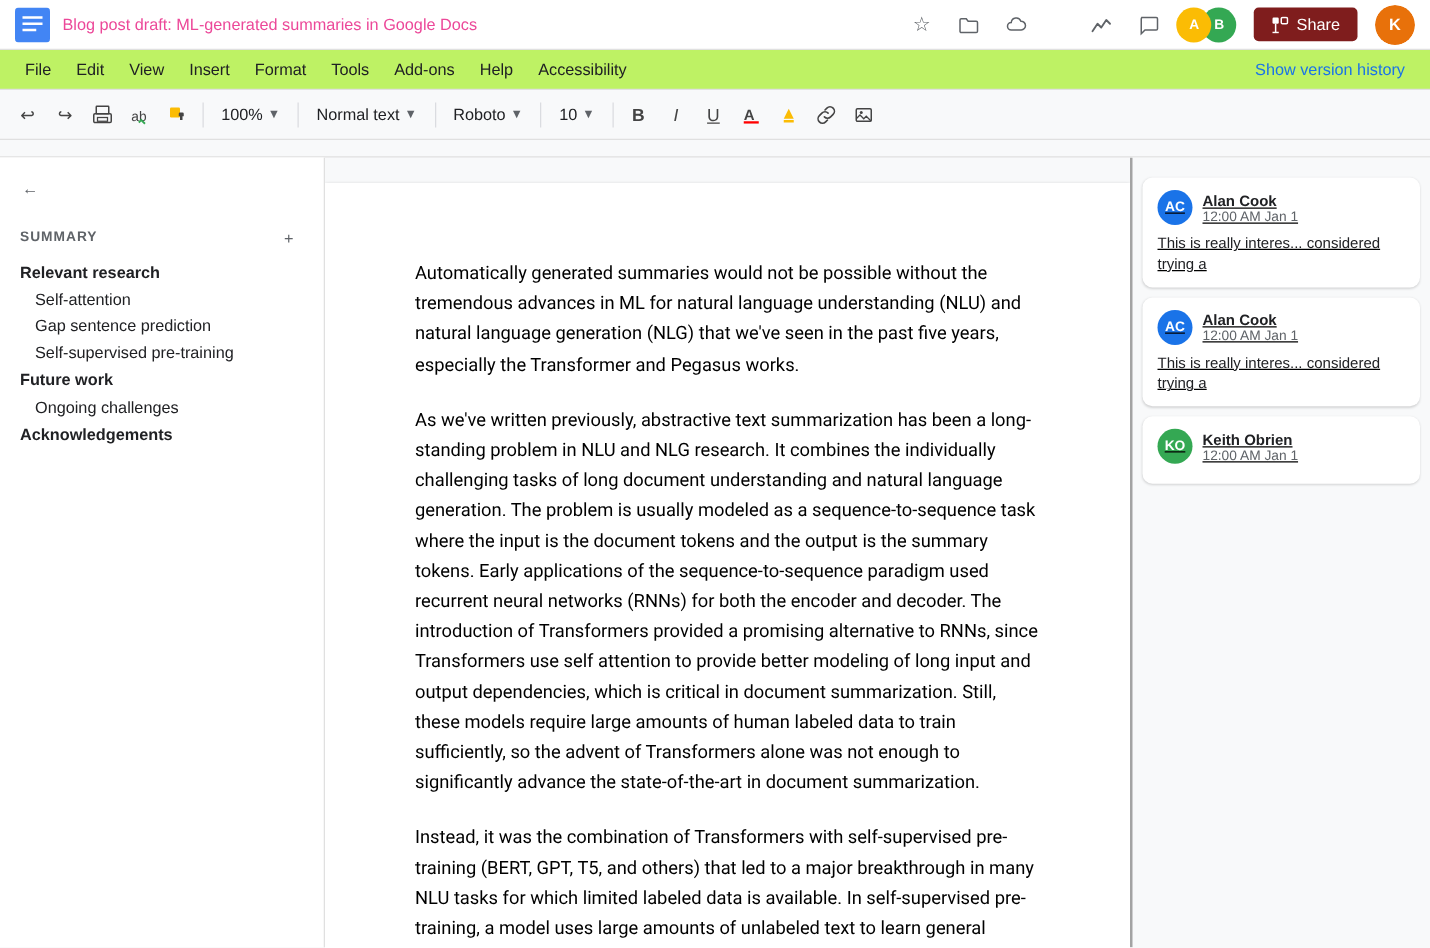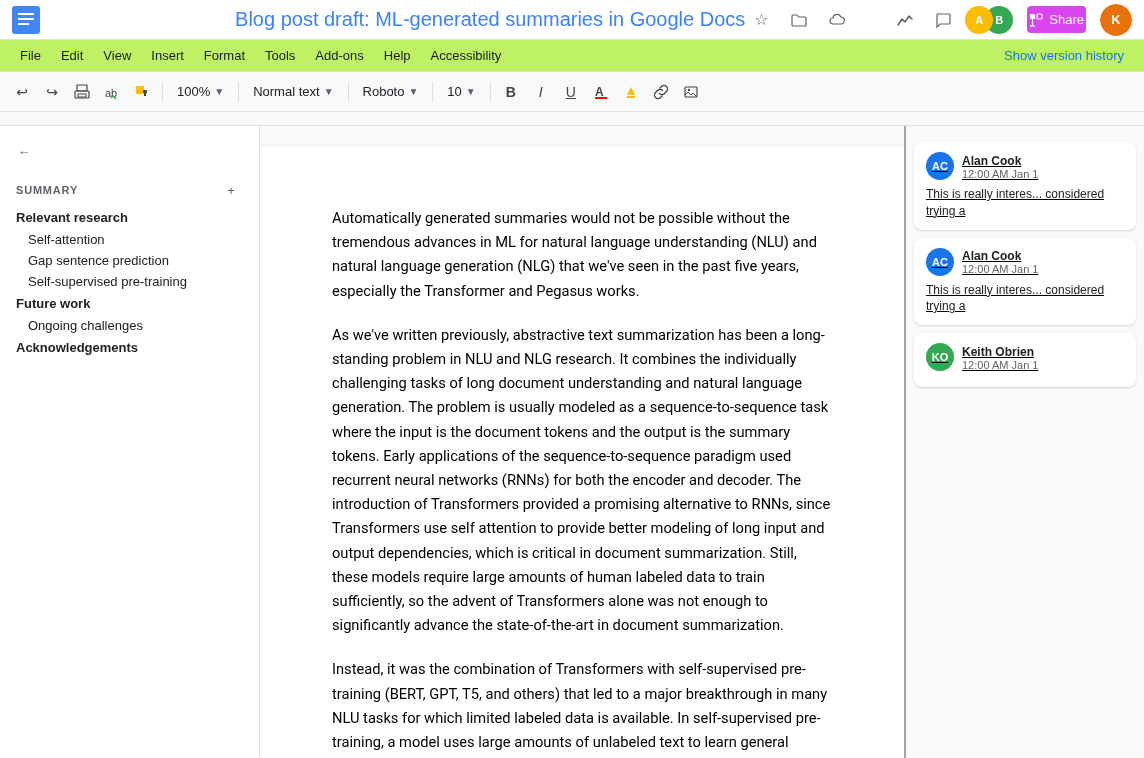--- a/index.html
+++ b/index.html
@@ -4,24 +4,24 @@
   <style>
     * { box-sizing: border-box; margin: 0; padding: 0; }
     body { font-family: 'Arial', sans-serif; font-size: 13px; background: #f8f9fa; overflow: hidden; width: 1144px; height: 758px; }
 
     
     .title-bar {
       display: flex; align-items: center; height: 40px; padding: 0 12px;
       background: white; border-bottom: 1px solid #e0e0e0;
     }
     .app-icon { width: 28px; height: 28px; margin-right: 10px; flex-shrink: 0; }
-    .doc-title { font-size: 20px; color: #3b82f6; font-weight: 500; flex: 1; text-align: right; }
+    .doc-title { font-size: 13px; color: #ec4899; font-weight: 500; flex: 1; }
     .title-icons { display: flex; align-items: center; gap: 6px; margin-left: auto; }
     .title-icon-btn { width: 32px; height: 32px; border-radius: 50%; display: flex; align-items: center; justify-content: center; cursor: pointer; color: #5f6368; font-size: 16px; }
-    .share-btn { display: flex; align-items: center; gap: 6px; background: #d946ef; color: white; border: none; border-radius: 4px; padding: 6px 2px; font-size: 13px; cursor: pointer; margin-left: 8px; }
+    .share-btn { display: flex; align-items: center; gap: 6px; background: #7f1d1d; color: white; border: none; border-radius: 4px; padding: 6px 14px; font-size: 13px; cursor: pointer; margin-left: 8px; }
     .avatar { width: 32px; height: 32px; border-radius: 50%; margin-left: 8px; overflow: hidden; }
     .avatar-img { width: 100%; height: 100%; border-radius: 50%; display: flex; align-items: center; justify-content: center; font-size: 13px; font-weight: 600; color: white; }
 
     
     .menu-bar {
       display: flex; align-items: center; height: 32px; padding: 0 12px;
       background: #bef264; border-bottom: 1px solid #e0e0e0; gap: 4px;
     }
     .menu-item { padding: 4px 8px; font-size: 13px; color: #202124; cursor: pointer; border-radius: 4px; }
     .menu-separator { flex: 1; }

